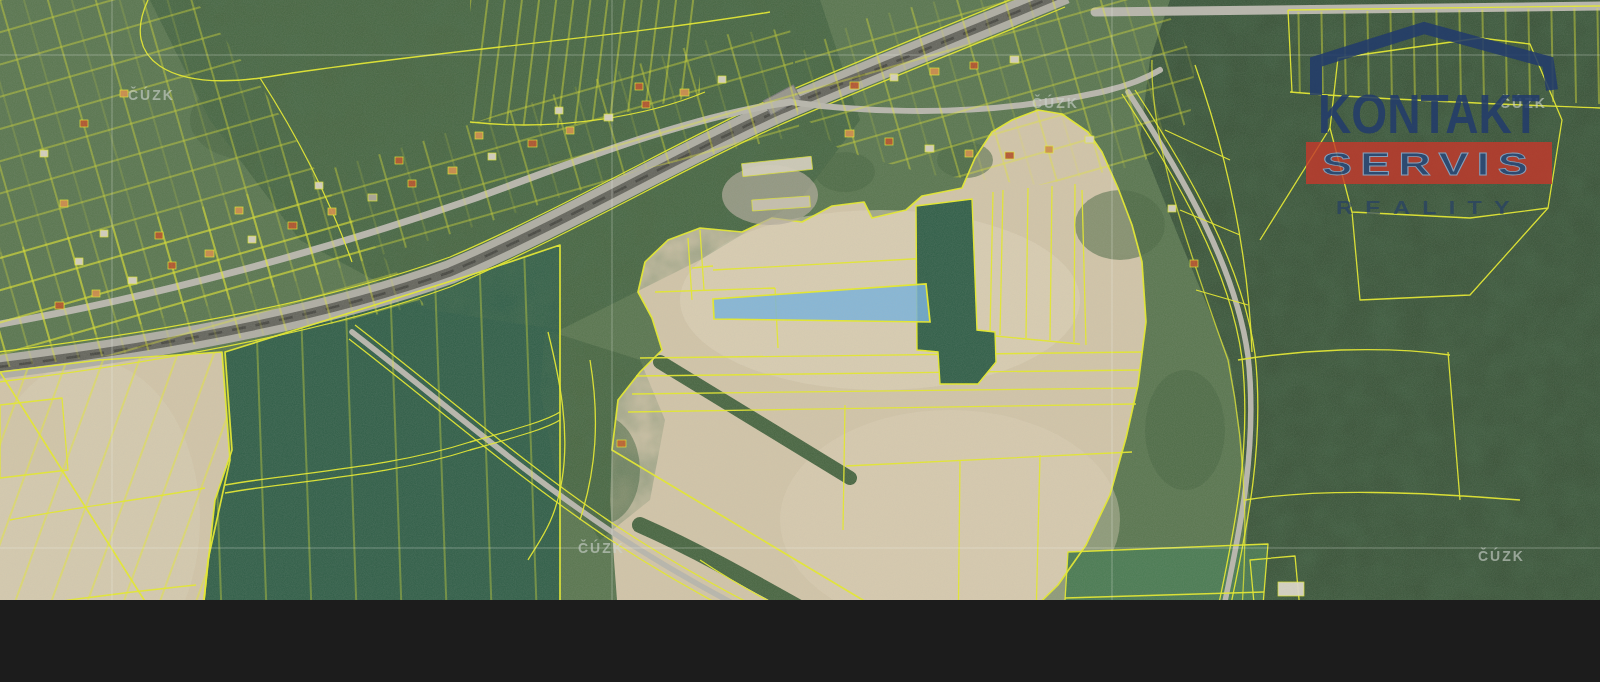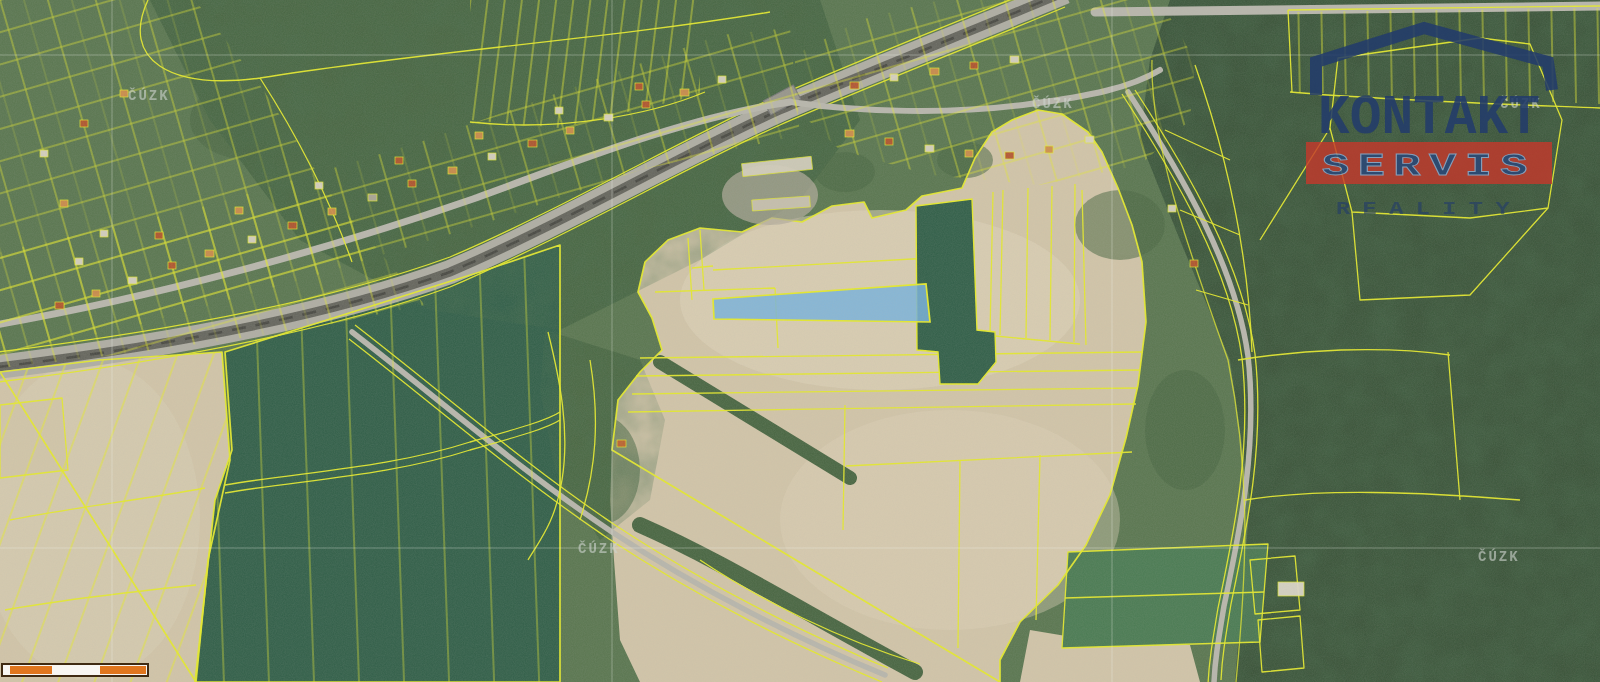--- a/index.html
+++ b/index.html
@@ -1,17 +1,17 @@
 <!DOCTYPE html>
 <html style="--base-green: #5b7751; --forest-dark: #3a5238; --forest-mid: #4a6743; --field-beige: #d2c5a9; --field-beige-light: #ded3b9; --crop-green: #33604a; --crop-green-light: #4c7c54; --parcel-yellow: #e6ea2d; --highlight-blue: #79b3dc; --railway-grey: #b0aea4; --railway-dark: #66665e; --road-grey: #b9b7ad; --logo-navy: #233c6b; --logo-red: #c4382b; --watermark-grey: #ccd2cc; --scalebar-orange: #e0761e; --scalebar-border: #3f2a12; --scalebar-white: #f8f6f2;"><head>
 <meta charset="utf-8">
 <style>
   html,body{margin:0;padding:0;background:#1c1c1c;}
-  .stage{position:relative;width:1600px;height:682px;overflow:hidden;
-         font-family:Liberation Mono, monospace;background:var(--base-green,#5b7751);}
+  .stage{position:relative;width:1600px;height:600px;overflow:hidden;
+         font-family:Liberation Sans, sans-serif;background:var(--base-green,#5b7751);}
   svg{display:block;}
   .py{fill:none;stroke:var(--parcel-yellow,#e6ea2d);stroke-width:1.3;opacity:.95;stroke-linejoin:round;}
   .pyB{fill:none;stroke:var(--parcel-yellow,#e6ea2d);stroke-width:1.7;opacity:.95;stroke-linejoin:round;}
   .wm{fill:var(--watermark-grey,#ccd2cc);opacity:.62;font-weight:bold;font-size:14px;letter-spacing:2px;}
   .house{stroke:var(--parcel-yellow,#e6ea2d);stroke-width:.7;opacity:.95;}
   .roadline{fill:none;stroke:var(--road-grey,#b9b7ad);stroke-linecap:round;}
   .gridw{stroke:#eef2ea;stroke-width:1;opacity:.32;}
 </style>
 </head>
 <body>

